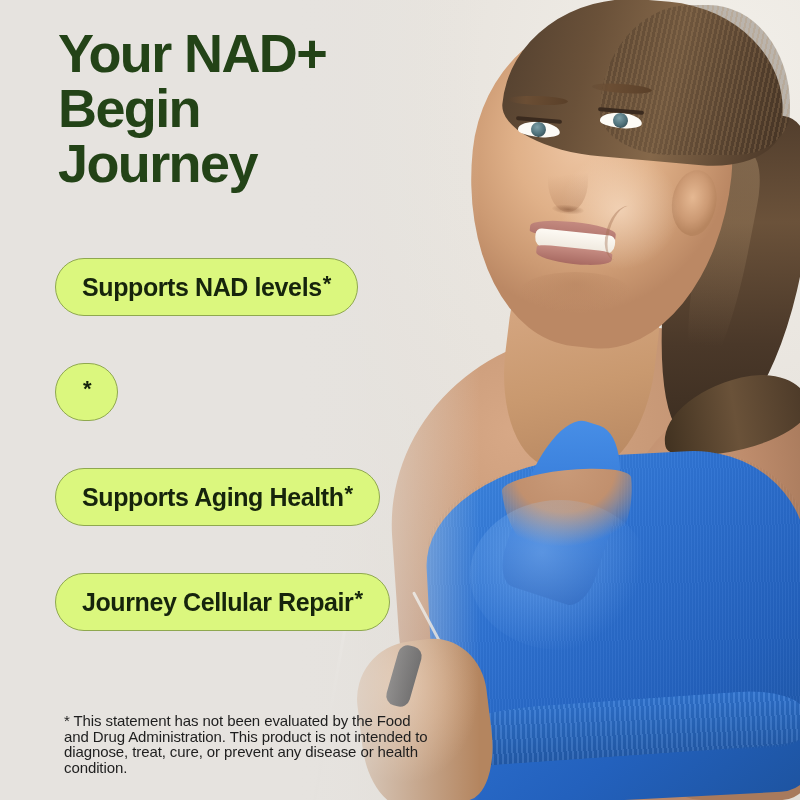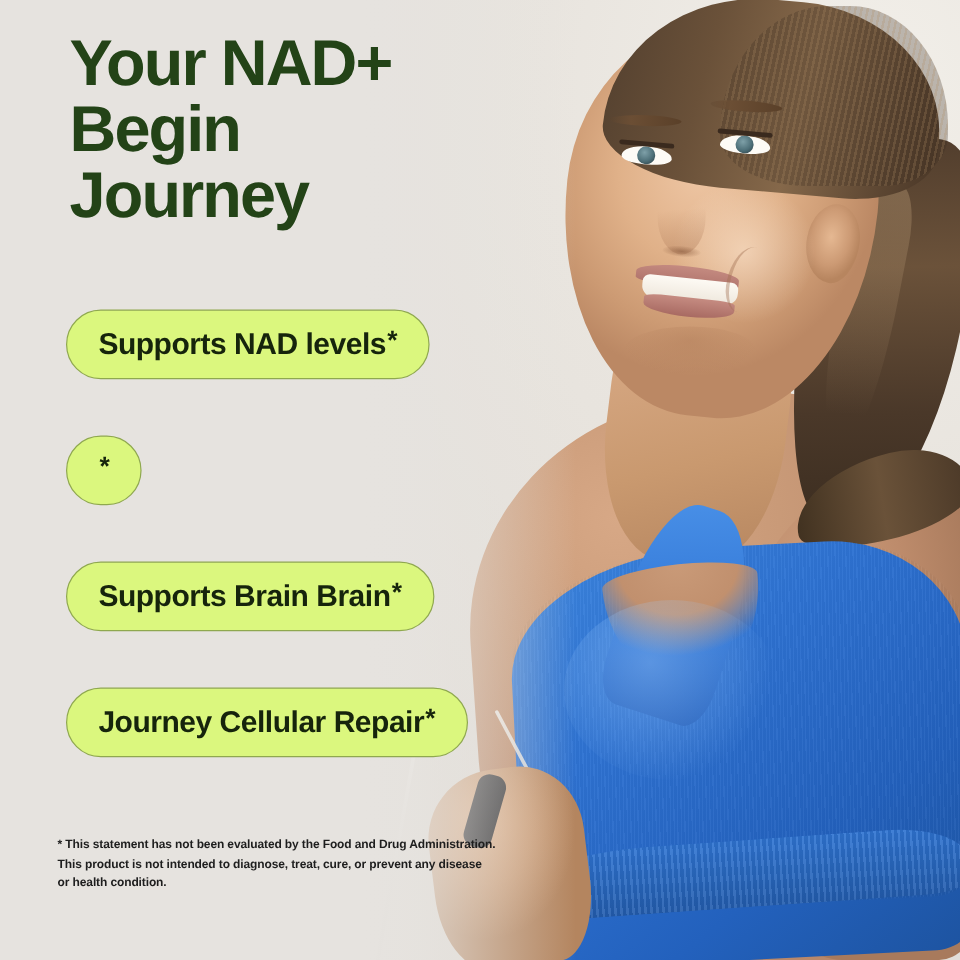--- a/index.html
+++ b/index.html
@@ -384,26 +384,25 @@
     line-height: 1;
     align-self: flex-start;
     margin-top: 14px;
   }
 
   .disclaimer {
     position: absolute;
     left: 48px;
     top: 697px;
     width: 365px;
-    margin: 0;
+    margin: 16px;
     color: #1e1e1e;
-    font-size: 10px;
+    font-size: 15px;
     line-height: 15.5px;
     letter-spacing: -0.1px;
-    font-weight: bold;
   }
 </style>
 </head>
 <body>
 
 <div id="ad-canvas">
 
   <div class="photo-layer">
     <div class="photo-backdrop"></div>
 
@@ -467,21 +466,21 @@
 
     <div class="claims">
       <div class="claim-pill">
         <span>Supports NAD levels</span>
           <span class="star">*</span>
       </div>
       <div class="claim-pill">
           <span class="star">*</span>
       </div>
       <div class="claim-pill">
-        <span>Supports Brain Brain</span>
+        <span>Supports Aging Health</span>
           <span class="star">*</span>
       </div>
       <div class="claim-pill">
         <span>Journey Cellular Repair</span>
           <span class="star">*</span>
       </div>
     </div>
 
     <p class="disclaimer">* This statement has not been evaluated by the Food and Drug Administration. This product is not intended to diagnose, treat, cure, or prevent any disease or health condition.</p>
 

